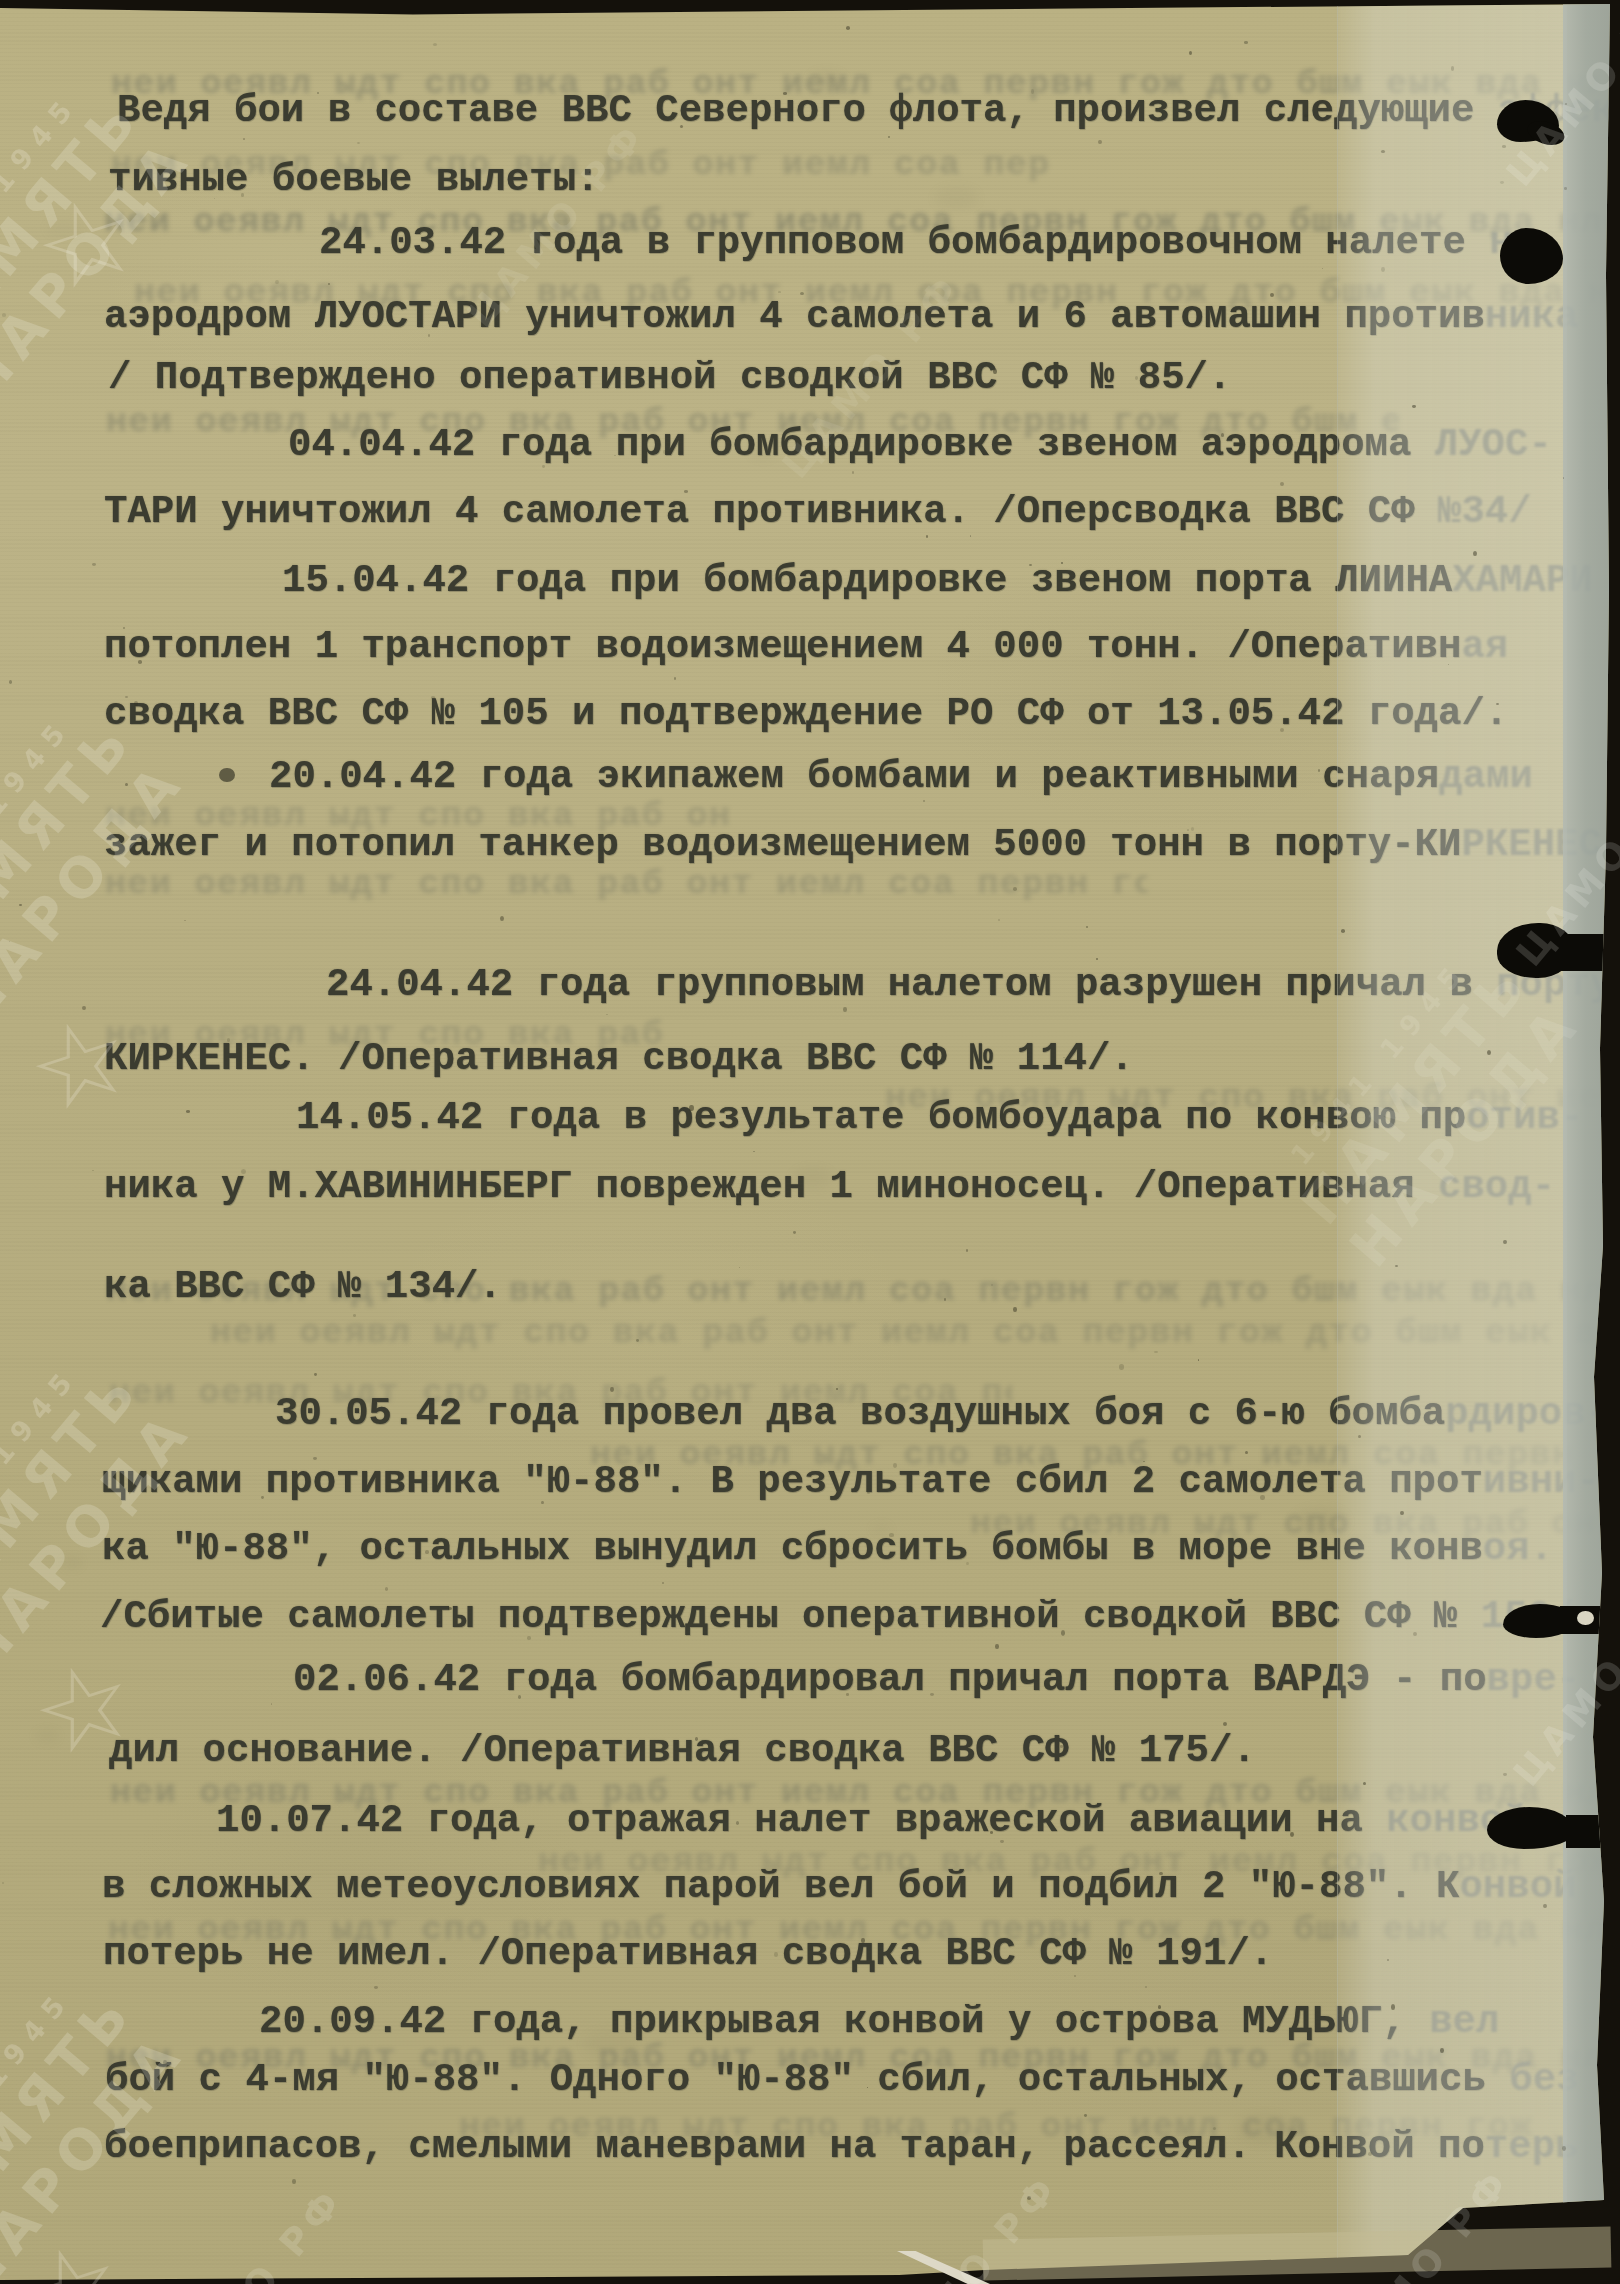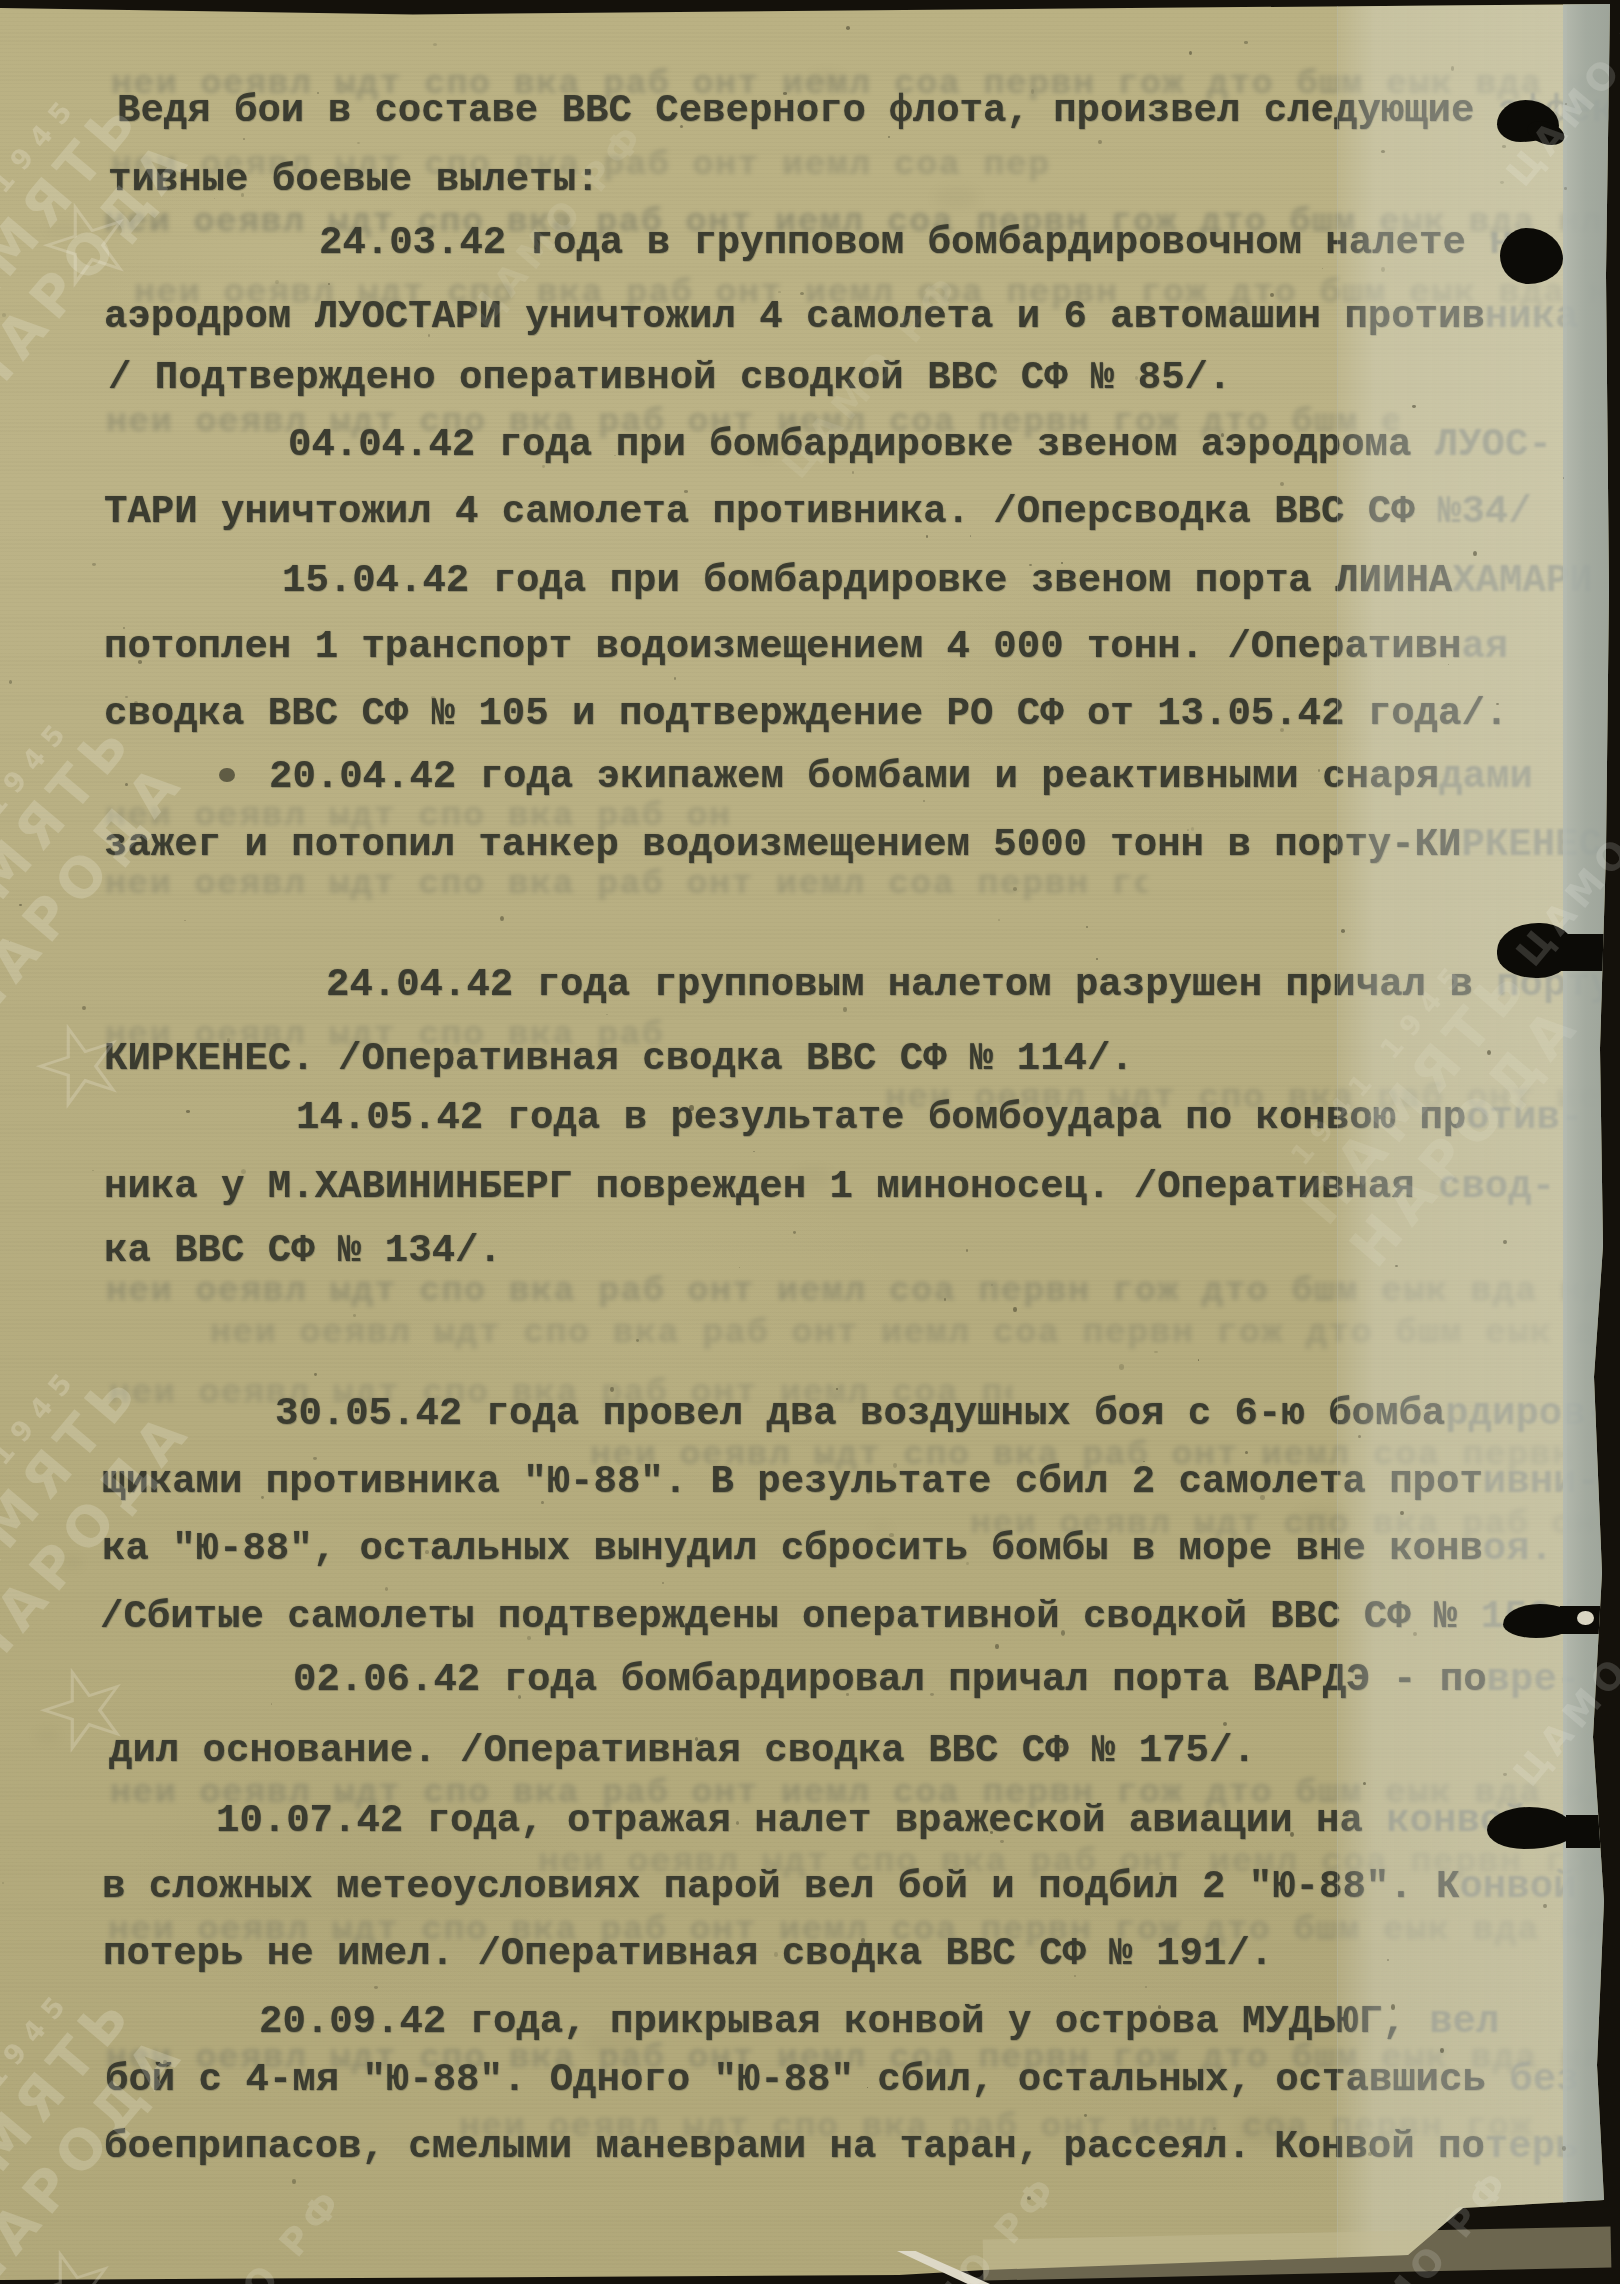--- a/index.html
+++ b/index.html
@@ -98,21 +98,21 @@
     <div class="ln" style="left:104px;top:493px"><span>ТАРИ уничтожил 4 самолета противника. /Оперсводка ВВС СФ</span><span class="ghosttail"> №34/</span></div>
     <div class="ln" style="left:282px;top:562px"><span>15.04.42 года при бомбардировке звеном порта ЛИИНА</span><span class="ghosttail">ХАМАРИ</span></div>
     <div class="ln" style="left:104px;top:628px"><span>потоплен 1 транспорт водоизмещением 4 000 тонн. /Оперативн</span><span class="ghosttail">ая</span></div>
     <div class="ln" style="left:104px;top:695px"><span>сводка ВВС СФ № 105 и подтверждение РО СФ от 13.05.42 года/.</span><span class="ghosttail"></span></div>
     <div class="ln" style="left:269px;top:758px"><span>20.04.42 года экипажем бомбами и реактивными снаря</span><span class="ghosttail">дами</span></div>
     <div class="ln" style="left:104px;top:826px"><span>зажег и потопил танкер водоизмещением 5000 тонн в порту-КИ</span><span class="ghosttail">РКЕНЕС</span></div>
     <div class="ln" style="left:326px;top:966px"><span>24.04.42 года групповым налетом разрушен причал в</span><span class="ghosttail"> порту</span></div>
     <div class="ln" style="left:104px;top:1040px"><span>КИРКЕНЕС. /Оперативная сводка ВВС СФ № 114/.</span><span class="ghosttail"></span></div>
     <div class="ln" style="left:296px;top:1099px"><span>14.05.42 года в результате бомбоудара по конвою пр</span><span class="ghosttail">отив-</span></div>
     <div class="ln" style="left:104px;top:1168px"><span>ника у М.ХАВИНИНБЕРГ поврежден 1 миноносец. /Оперативная</span><span class="ghosttail"> свод-</span></div>
-    <div class="ln" style="left:104px;top:1232px"><span>ка ВВС СФ № 134/.</span><span class="ghosttail"></span></div>
+    <div class="ln" style="left:104px;top:1268px"><span>ка ВВС СФ № 134/.</span><span class="ghosttail"></span></div>
     <div class="ln" style="left:275px;top:1395px"><span>30.05.42 года провел два воздушных боя с 6-ю бомба</span><span class="ghosttail">рдиров-</span></div>
     <div class="ln" style="left:102px;top:1463px"><span>щиками противника "Ю-88". В результате сбил 2 самолета прот</span><span class="ghosttail">ивни-</span></div>
     <div class="ln" style="left:102px;top:1530px"><span>ка "Ю-88", остальных вынудил сбросить бомбы в море вне конв</span><span class="ghosttail">оя.</span></div>
     <div class="ln" style="left:100px;top:1598px"><span>/Сбитые самолеты подтверждены оперативной сводкой ВВС СФ №</span><span class="ghosttail"> 150/</span></div>
     <div class="ln" style="left:293px;top:1661px"><span>02.06.42 года бомбардировал причал порта ВАРДЭ - по</span><span class="ghosttail">вре-</span></div>
     <div class="ln" style="left:109px;top:1732px"><span>дил основание. /Оперативная сводка ВВС СФ № 175/.</span><span class="ghosttail"></span></div>
     <div class="ln" style="left:216px;top:1802px"><span>10.07.42 года, отражая налет вражеской авиации на</span><span class="ghosttail"> конвой</span></div>
     <div class="ln" style="left:102px;top:1868px"><span>в сложных метеоусловиях парой вел бой и подбил 2 "Ю-88". К</span><span class="ghosttail">онвой</span></div>
     <div class="ln" style="left:103px;top:1935px"><span>потерь не имел. /Оперативная сводка ВВС СФ № 191/.</span><span class="ghosttail"></span></div>
     <div class="ln" style="left:259px;top:2003px"><span>20.09.42 года, прикрывая конвой у острова МУДЬЮГ,</span><span class="ghosttail"> вел</span></div>

